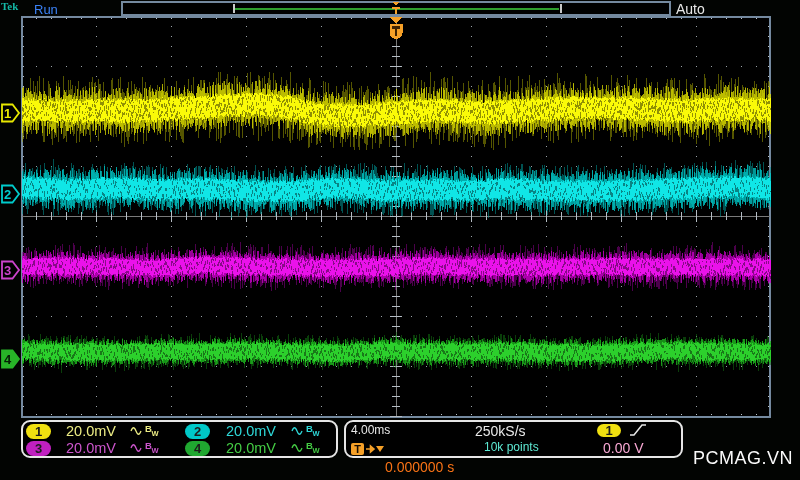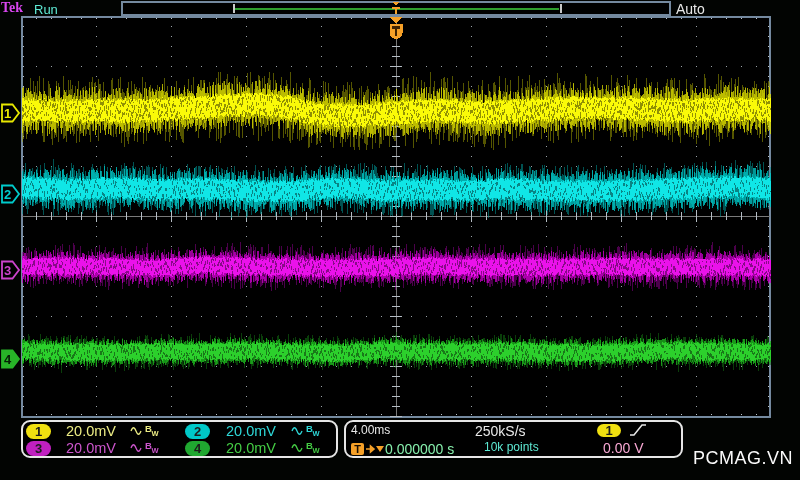--- a/index.html
+++ b/index.html
@@ -43,22 +43,22 @@
       <polygon points="2,104.5 12.5,104.5 19,113 12.5,121.5 2,121.5" fill="#000000" stroke="#e8e800" stroke-width="1.8"></polygon>
       <text x="7.5" y="117.5" font-size="13" font-weight="bold" fill="#e8e800" text-anchor="middle" font-family="Liberation Sans,sans-serif">1</text>
       <polygon points="2,185.5 12.5,185.5 19,194 12.5,202.5 2,202.5" fill="#000000" stroke="#00cccc" stroke-width="1.8"></polygon>
       <text x="7.5" y="198.5" font-size="13" font-weight="bold" fill="#00cccc" text-anchor="middle" font-family="Liberation Sans,sans-serif">2</text>
       <polygon points="2,261.5 12.5,261.5 19,270 12.5,278.5 2,278.5" fill="#000000" stroke="#cc44cc" stroke-width="1.8"></polygon>
       <text x="7.5" y="274.5" font-size="13" font-weight="bold" fill="#cc44cc" text-anchor="middle" font-family="Liberation Sans,sans-serif">3</text>
       <polygon points="2,350.5 12.5,350.5 19,359 12.5,367.5 2,367.5" fill="#28b428" stroke="#28b428" stroke-width="1.8"></polygon>
       <text x="7.5" y="363.5" font-size="13" font-weight="bold" fill="#052005" text-anchor="middle" font-family="Liberation Sans,sans-serif">4</text>
     </g>
 </svg>
-<div class="t" style="left:1px;top:0px;font-family:'Liberation Serif',serif;font-weight:bold;font-size:14px;color:#d946ef">Tek</div>
-<div class="t" style="left:34px;top:2px;font-size:13px;color:#5eead4">Run</div>
+<div class="t" style="left:1px;top:0px;font-family:'Liberation Serif',serif;font-weight:bold;font-size:11px;color:#14b8a6">Tek</div>
+<div class="t" style="left:34px;top:2px;font-size:13px;color:#3b82f6">Run</div>
 <div class="t" style="left:676px;top:1px;font-size:14px;color:#e8e8e8">Auto</div>
 
 <div style="position:absolute;left:21px;top:420px;width:317px;height:38px;border:2px solid #e6e6e6;border-radius:9px;background:#000"></div>
 <div style="position:absolute;left:344px;top:420px;width:339px;height:38px;border:2px solid #e6e6e6;border-radius:9px;background:#000"></div>
 
 <div style="position:absolute;left:26px;top:423.5px;width:25px;height:15px;background:#f0e010;border-radius:7.5px;color:#1c1c1c;font-size:13px;font-weight:bold;text-align:center;line-height:15px">1</div>
 <div style="position:absolute;left:26px;top:440.5px;width:25px;height:15px;background:#c020c0;border-radius:7.5px;color:#1c1c1c;font-size:13px;font-weight:bold;text-align:center;line-height:15px">3</div>
 <div style="position:absolute;left:185px;top:423.5px;width:25px;height:15px;background:#00c8c8;border-radius:7.5px;color:#1c1c1c;font-size:13px;font-weight:bold;text-align:center;line-height:15px">2</div>
 <div style="position:absolute;left:185px;top:440.5px;width:25px;height:15px;background:#20a830;border-radius:7.5px;color:#1c1c1c;font-size:13px;font-weight:bold;text-align:center;line-height:15px">4</div>
 <div class="t" style="left:66px;top:423px;font-size:14.5px;color:#ecec84">20.0mV</div>
@@ -90,16 +90,16 @@
 <div class="t" style="left:475px;top:423px;font-size:14px;color:#e8e8e8">250kS/s</div>
 <div style="position:absolute;left:597px;top:424px;width:24px;height:13px;background:#f0e010;border-radius:6.5px;color:#1c1c1c;font-size:13px;font-weight:bold;text-align:center;line-height:13px">1</div>
 <svg style="position:absolute;left:628px;top:423px" width="20" height="14" viewBox="0 0 20 14">
     <path d="M2 12h4l8-10h4" fill="none" stroke="#e8e8e8" stroke-width="1.5"></path>
   </svg>
 <div style="position:absolute;left:351px;top:443px;width:13px;height:12px;background:#f5a028;border-radius:2px;color:#1a0e00;font-size:11px;font-weight:bold;text-align:center;line-height:12px">T</div>
 <svg style="position:absolute;left:365px;top:443px" width="20" height="12" viewBox="0 0 20 12">
     <path d="M1 6h8M9 6l-3.5-3v6z" fill="#f5a028" stroke="#f5a028" stroke-width="1.6"></path>
     <path d="M11 3h8l-4 6z" fill="#f5a028"></path>
   </svg>
-<div class="t" style="left:385px;top:441px;font-size:14px;color:#86efac">0.000000 s</div>
+<div class="t" style="left:385px;top:459px;font-size:14px;color:#f97316">0.000000 s</div>
 <div class="t" style="left:484px;top:440px;font-size:12px;color:#5eead4">10k points</div>
 <div class="t" style="left:603px;top:440px;font-size:14px;color:#f9a8d4">0.00 V</div>
 
 <div class="t" style="left:693px;top:448px;font-size:18px;font-weight:normal;color:#fafafa;letter-spacing:0.5px">PCMAG.VN</div>
 </body></html>

